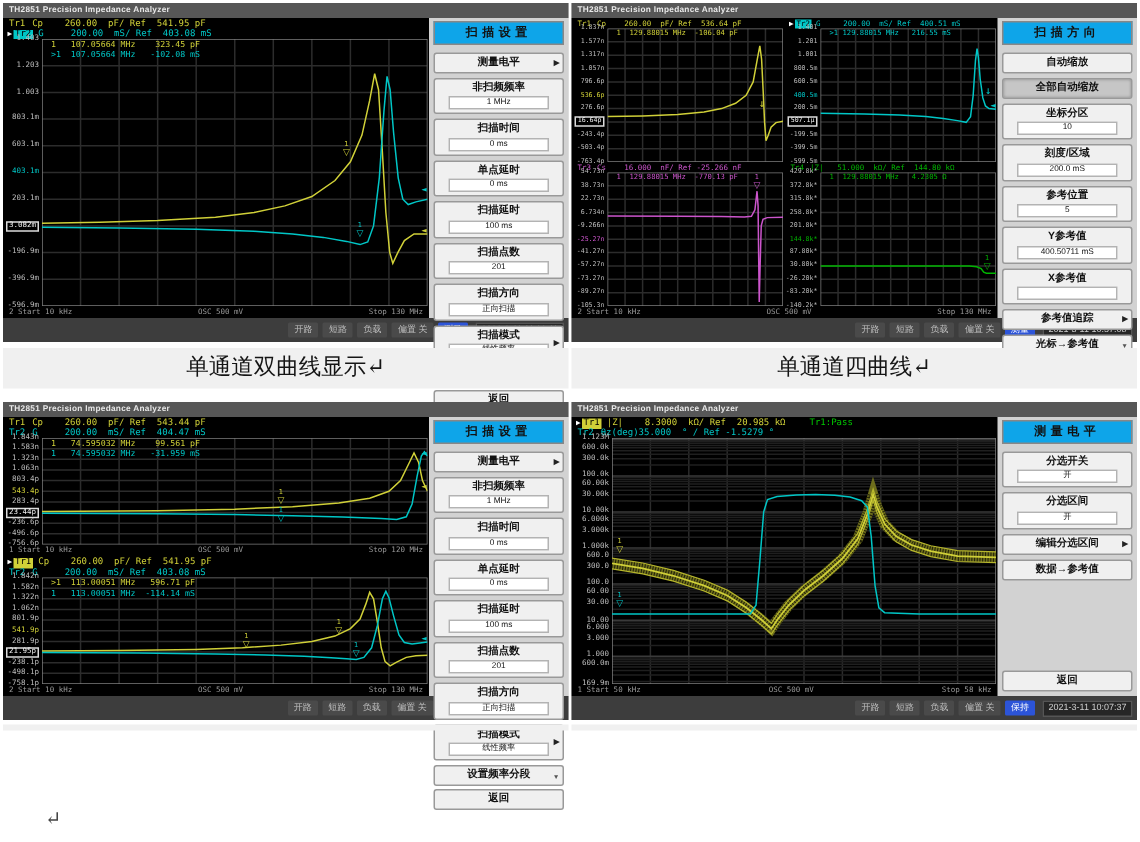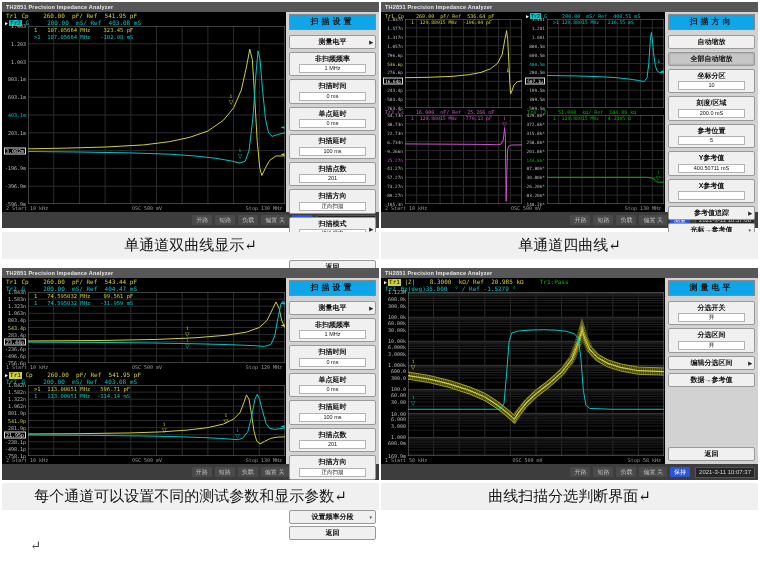--- a/index.html
+++ b/index.html
@@ -822,19 +822,17 @@
       </div>
   </div>
 
   <div class="cap" style="left:381px;top:232px;width:377px">
     <div>单通道四曲线↵</div>
   </div>
   <div class="cap" style="left:2px;top:232px;width:377px">
     <div>单通道双曲线显示↵</div>
   </div>
   <div class="cap" style="left:2px;top:483px;width:377px">
-    <div>每个通道可以设置不同的测试参数和显示参数↵</div>
   </div>
   <div class="cap" style="left:381px;top:483px;width:377px">
-    <div>曲线扫描分选判断界面↵</div>
   </div>
   <div class="stray" style="left:30px;top:539px">↵</div>
 </div>
 
 </body></html>

